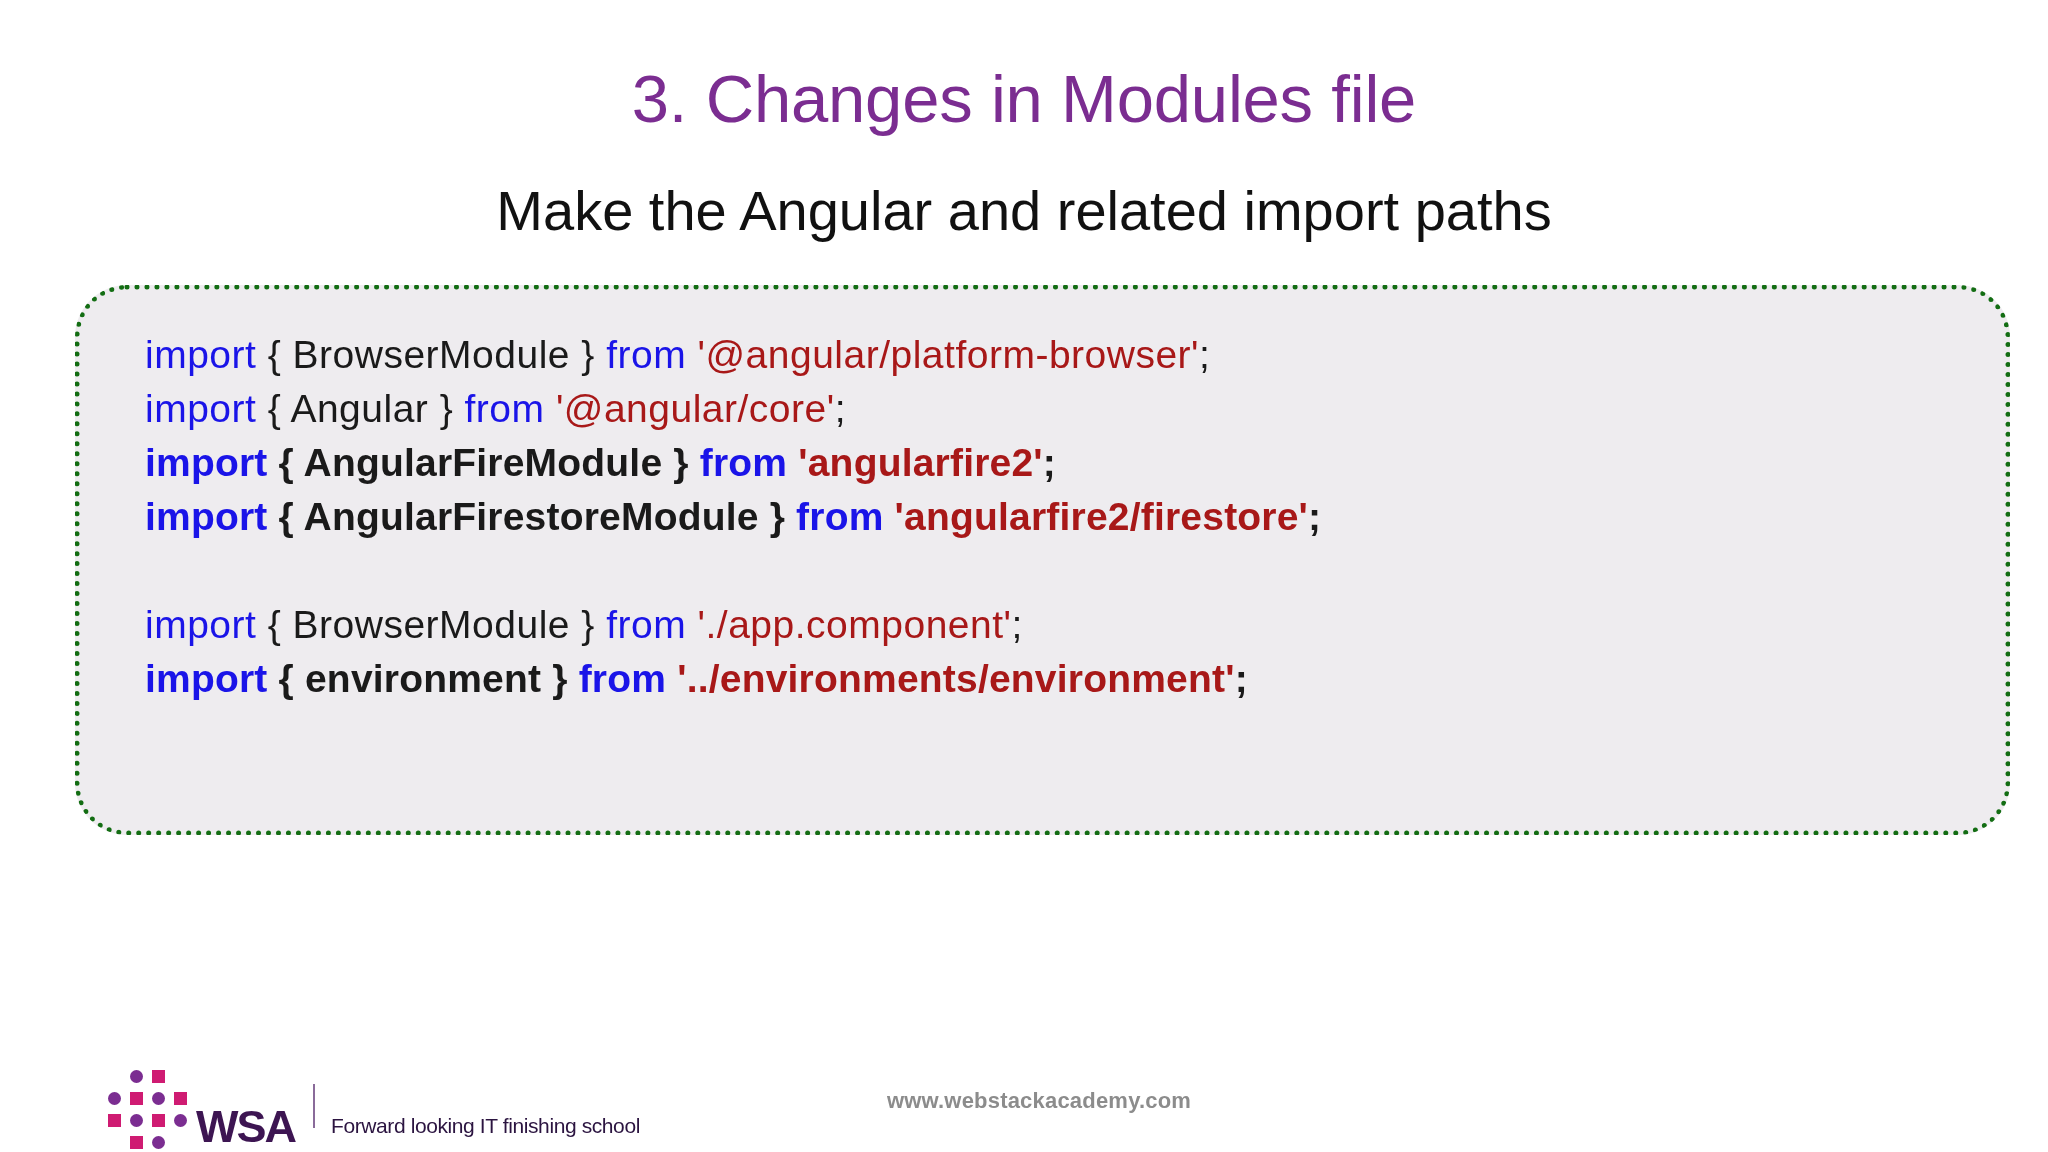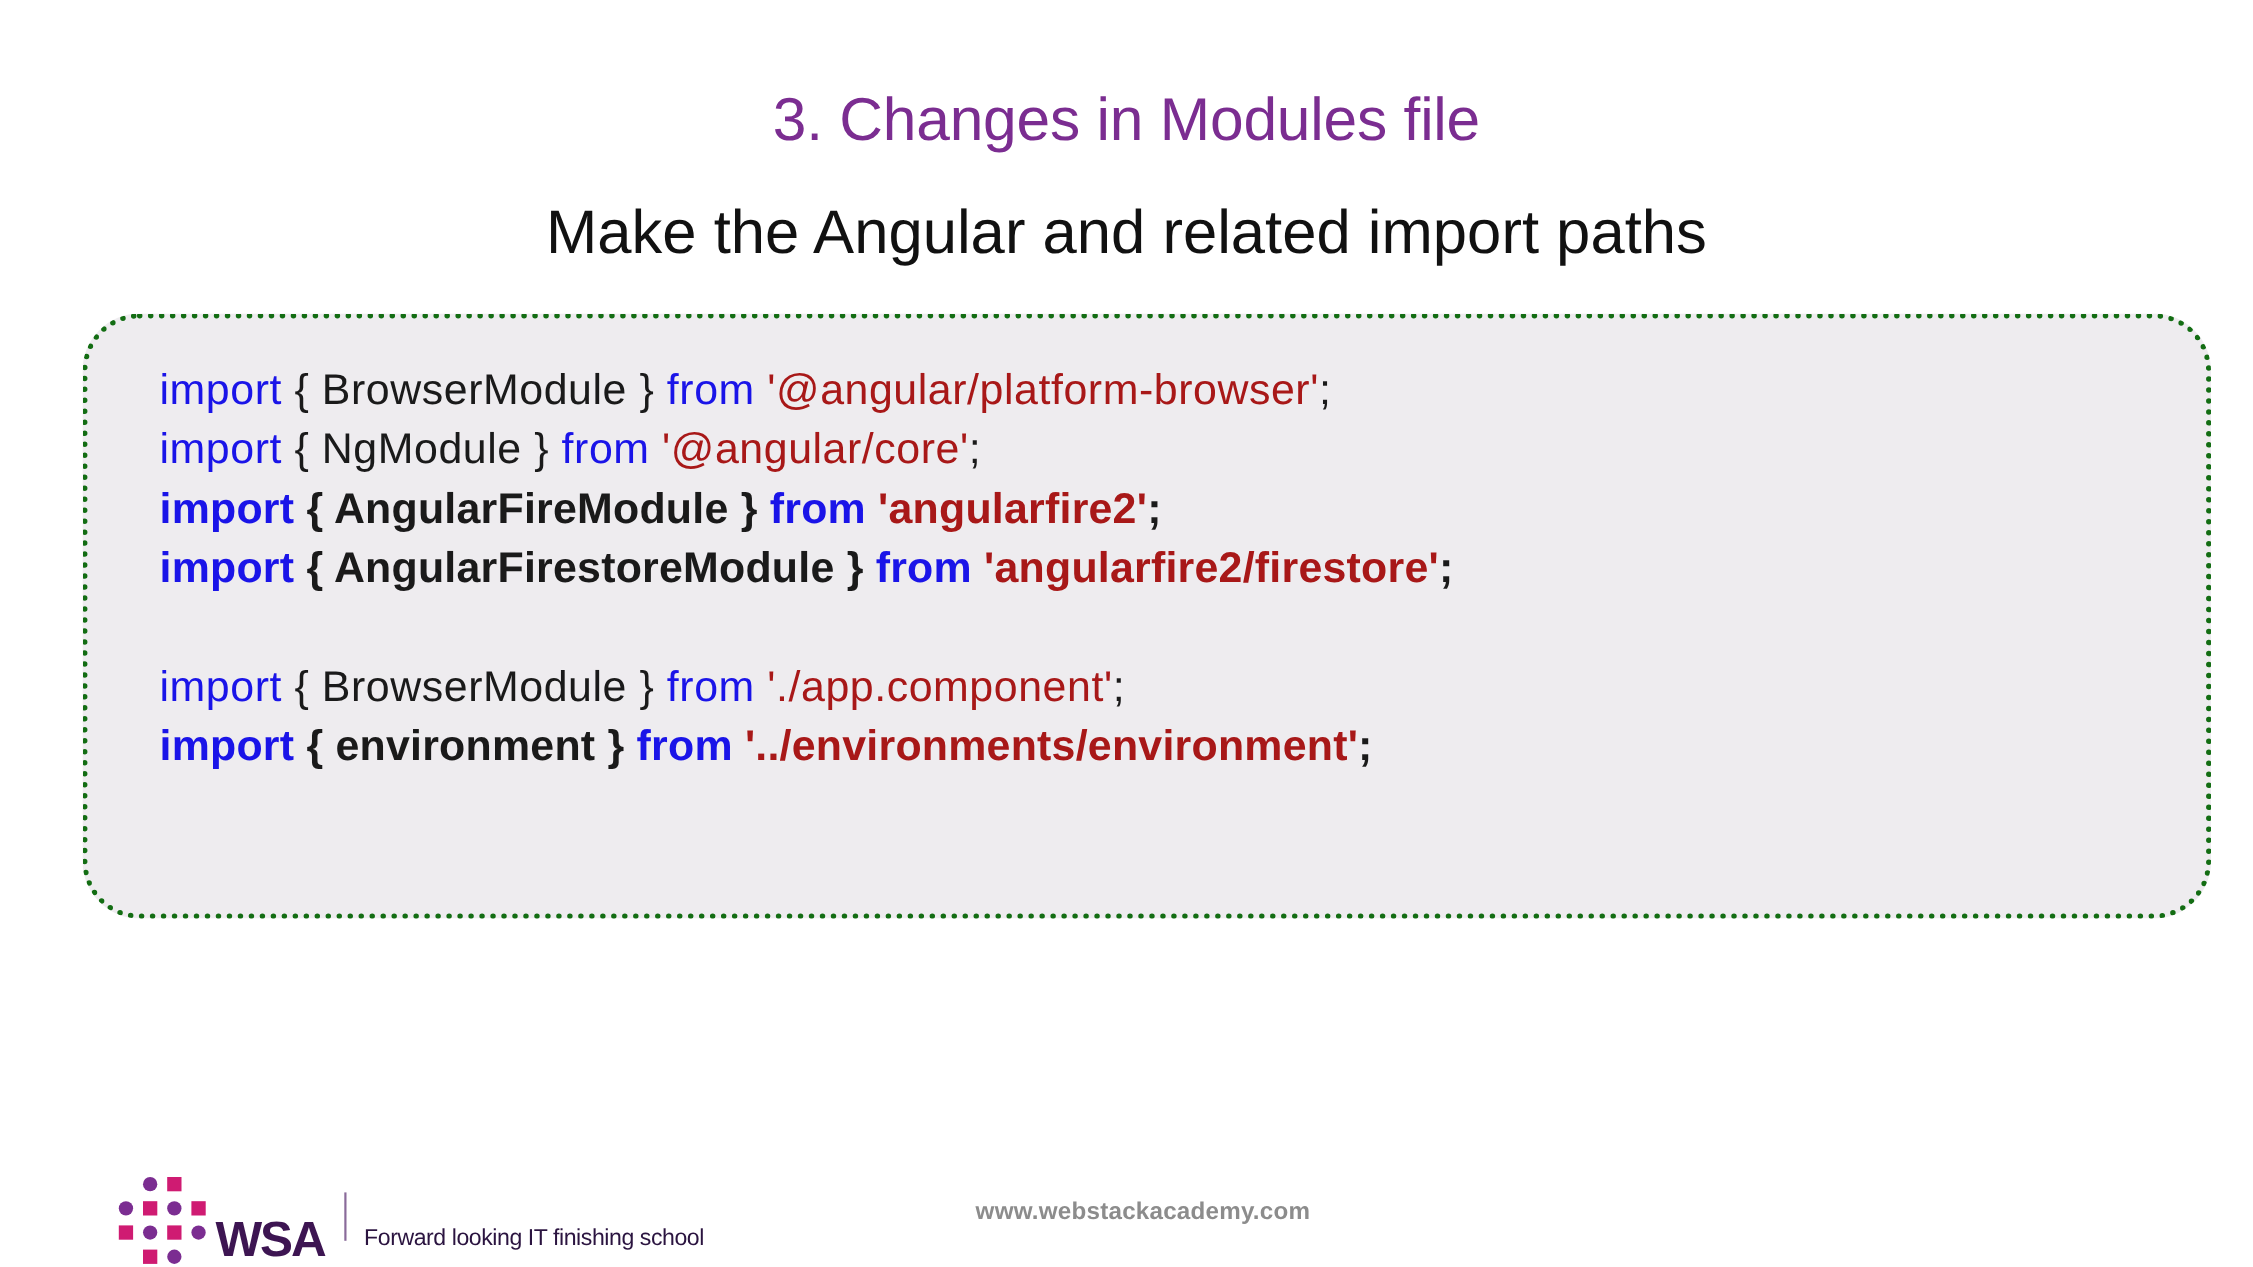--- a/index.html
+++ b/index.html
@@ -12,26 +12,26 @@
     height: 1152px;
     position: relative;
     overflow: hidden;
     font-family: "Liberation Sans", sans-serif;
     -webkit-font-smoothing: antialiased;
   }
 
   
   .slide-title {
     position: absolute;
-    top: 76px;
+    top: 60px;
     left: 0;
     width: 2048px;
     text-align: center;
     font-family: "Liberation Sans", sans-serif;
-    font-size: 55px;
+    font-size: 67px;
     font-weight: 400;
     color: #7b2d91;
     letter-spacing: -0.2px;
     white-space: nowrap;
   }
 
   
   .slide-subtitle {
     position: absolute;
     top: 178px;
@@ -154,21 +154,21 @@
 </head>
 <body>
 
 <div class="slide-title">3. Changes in Modules file</div>
 
 <div class="slide-subtitle">Make the Angular and related import paths</div>
 
 <div class="code-box">
   <div class="code-inner" id="code-inner">
       <div class="code-line"><span class="tok-kw">import</span><span class="tok-plain"> { BrowserModule } </span><span class="tok-kw">from</span><span class="tok-plain"> </span><span class="tok-str">'@angular/platform-browser'</span><span class="tok-plain">;</span></div>
-      <div class="code-line"><span class="tok-kw">import</span><span class="tok-plain"> { NgModule } </span><span class="tok-kw">from</span><span class="tok-plain"> </span><span class="tok-str">'@angular/core'</span><span class="tok-plain">;</span></div>
+      <div class="code-line"><span class="tok-kw">import</span><span class="tok-plain"> { Angular } </span><span class="tok-kw">from</span><span class="tok-plain"> </span><span class="tok-str">'@angular/core'</span><span class="tok-plain">;</span></div>
       <div class="code-line bold"><span class="tok-kw">import</span><span class="tok-plain"> { AngularFireModule } </span><span class="tok-kw">from</span><span class="tok-plain"> </span><span class="tok-str">'angularfire2'</span><span class="tok-plain">;</span></div>
       <div class="code-line bold"><span class="tok-kw">import</span><span class="tok-plain"> { AngularFirestoreModule } </span><span class="tok-kw">from</span><span class="tok-plain"> </span><span class="tok-str">'angularfire2/firestore'</span><span class="tok-plain">;</span></div>
       <div class="code-line blank">&nbsp;</div>
       <div class="code-line"><span class="tok-kw">import</span><span class="tok-plain"> { BrowserModule } </span><span class="tok-kw">from</span><span class="tok-plain"> </span><span class="tok-str">'./app.component'</span><span class="tok-plain">;</span></div>
       <div class="code-line bold"><span class="tok-kw">import</span><span class="tok-plain"> { environment } </span><span class="tok-kw">from</span><span class="tok-plain"> </span><span class="tok-str">'../environments/environment'</span><span class="tok-plain">;</span></div>
     </div>
 </div>
 
 <div class="footer">
 

